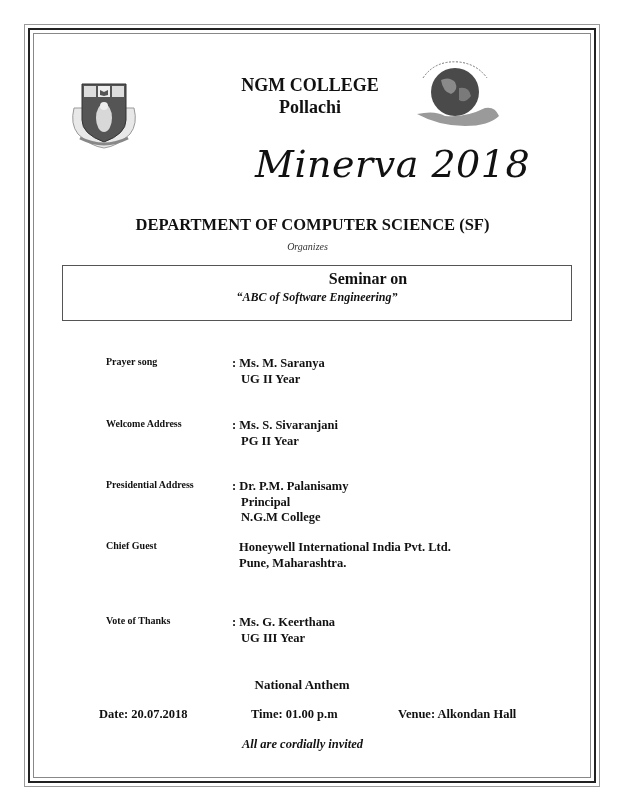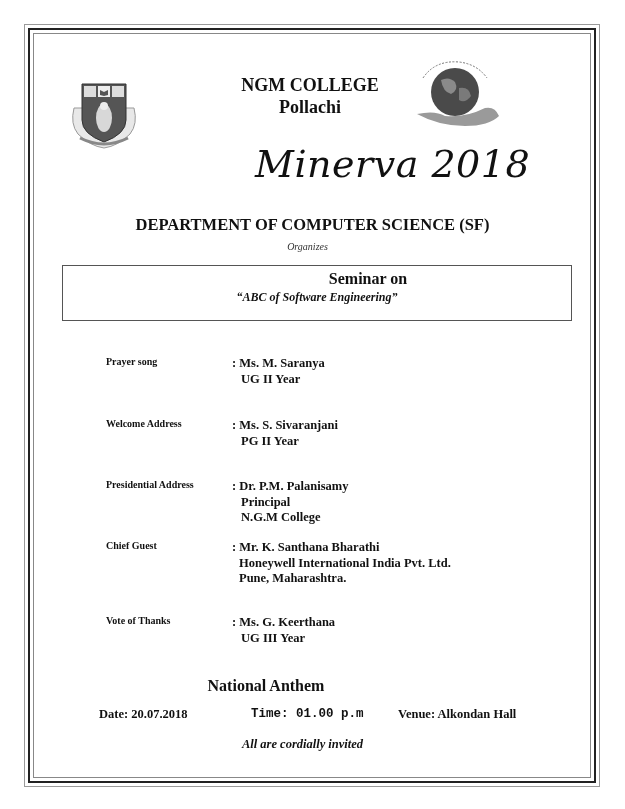--- a/index.html
+++ b/index.html
@@ -17,21 +17,21 @@
   .dept { left:0; top:215px; width:625px; font-weight:bold; font-size:16.5px; }
   .org  { left:0; top:241px; width:615px; font-style:italic; font-size:10px; color:#333; }
   .seminar-box { left:62px; top:265px; width:510px; height:56px; border:1.5px solid #555; box-sizing:border-box; }
   .sem1 { left:62px; top:270px; width:612px; font-weight:bold; font-size:16px; }
   .sem2 { left:62px; top:290px; width:510px; font-weight:bold; font-style:italic; font-size:12px; }
 
   .row-label { left:106px; font-weight:bold; font-size:10px; }
   .row-val   { left:232px; font-weight:bold; font-size:12.5px; line-height:15.5px; }
   .row-val .sub { padding-left:9px; display:block; }
 
-  .anthem { left:0; top:677px; width:532px; font-weight:bold; font-size:16px; }
+  .anthem { left:0; top:677px; width:532px; font-weight:bold; font-size:13px;padding-left:36px; }
   .footer { top:707px; font-weight:bold; font-size:12.5px; }
   .invite { left:0; top:737px; width:605px; font-weight:bold; font-style:italic; font-size:12.5px; }
 
   
   .crest { left:70px; top:80px; width:68px; height:70px; }
   .globe { left:415px; top:58px; width:85px; height:75px; }
 </style>
 </head>
 <body>
 
@@ -91,30 +91,29 @@
 
 <div class="abs row-label" style="top:479px;">Presidential Address</div>
 <div class="abs row-val" style="top:479px;">
   <span>: Dr. P.M. Palanisamy</span>
   <span class="sub">Principal</span>
   <span class="sub">N.G.M College</span>
 </div>
 
 <div class="abs row-label" style="top:540px;">Chief Guest</div>
 <div class="abs row-val" style="top:540px;">
-  <span>: Mr. K. Santhana Bharathi</span>
   <span class="sub" style="padding-left:7px;">Honeywell International India Pvt. Ltd.</span>
   <span class="sub" style="padding-left:7px;">Pune, Maharashtra.</span>
 </div>
 
 <div class="abs row-label" style="top:615px;">Vote of Thanks</div>
 <div class="abs row-val" style="top:615px;">
   <span>: Ms. G. Keerthana</span>
   <span class="sub">UG III Year</span>
 </div>
 
 <div class="abs anthem center">National Anthem</div>
 
 <div class="abs footer" style="left:99px;">Date: 20.07.2018</div>
-<div class="abs footer" style="left:251px;font-family:Liberation Mono, monospace;">Time: 01.00 p.m</div>
+<div class="abs footer" style="left:251px;">Time: 01.00 p.m</div>
 <div class="abs footer" style="left:398px;">Venue: Alkondan Hall</div>
 
 <div class="abs invite center">All are cordially invited</div>
 
 </body></html>

